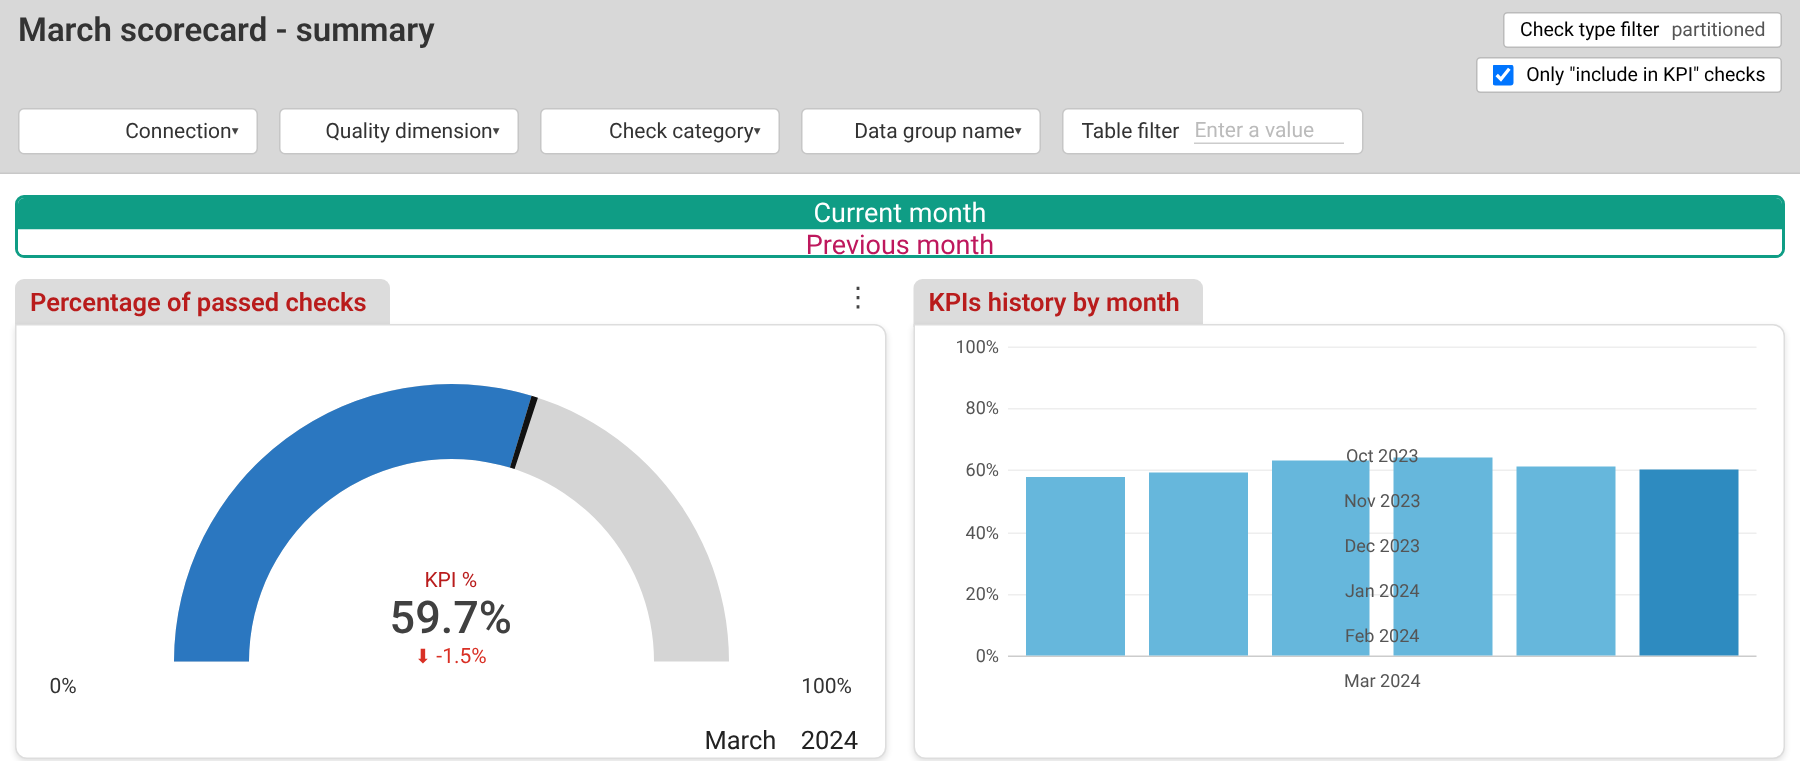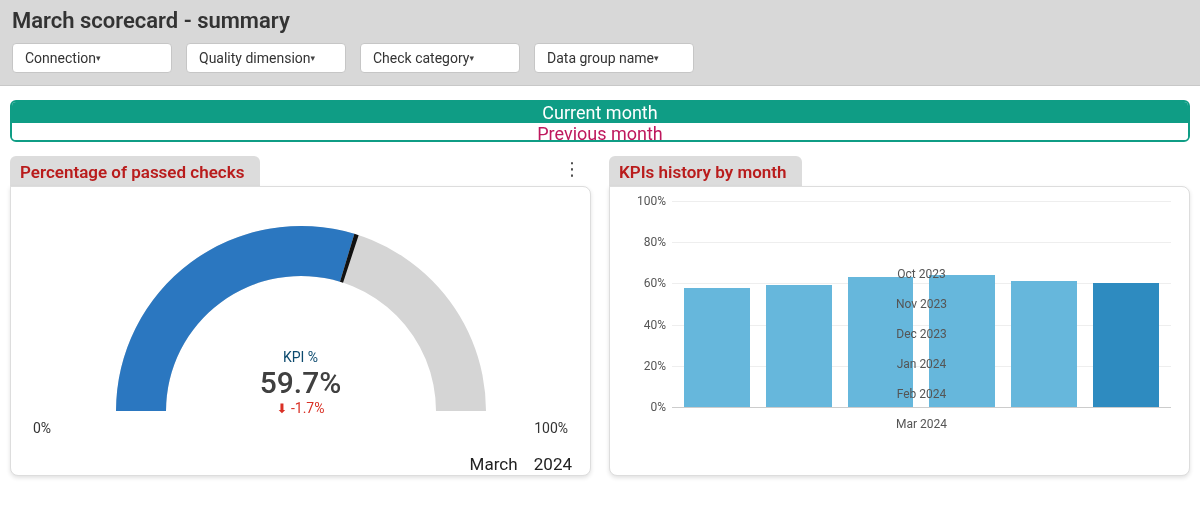--- a/index.html
+++ b/index.html
@@ -48,21 +48,21 @@
   }
   .dd {
     background: #fff;
     border: 1px solid #c6c6c6;
     border-radius: 4px;
     padding: 6px 12px;
     min-width: 160px;
     font-size: 14px;
     color: #333;
     display: flex;
-    justify-content: flex-start;
+    justify-content: flex-end;
     align-items: center;
     cursor: pointer;
   }
   .dd .caret {
     font-size: 9px;
     color: #444;
   }
   .tbl-filter {
     background: #fff;
     border: 1px solid #c6c6c6;
@@ -159,21 +159,21 @@
     margin-top: 4px;
     padding: 0 4px;
   }
   .gauge-center {
     position: absolute;
     left: 0; right: 0;
     bottom: 0;
     text-align: center;
     pointer-events: none;
   }
-  .gauge-center .lbl   { font-size: 14px; color: #0c4a6e; }
+  .gauge-center .lbl   { font-size: 14px; color: #b91c1c; }
   .gauge-center .val   { font-size: 30px; font-weight: 500; color: #404040; }
   .gauge-center .delta { font-size: 14px; color: #d93025; }
   .gauge-center .delta .arrow { font-size: 13px; }
   .gauge-date { text-align: right; font-size: 17px; color: #222; margin-top: 18px; }
   .gauge-date .yr { margin-left: 12px; }
 
   
   .bar-chart {
     width: 100%;
     height: 230px;
@@ -237,37 +237,51 @@
     font-size: 12px;
     color: #555;
   }
 </style>
 </head>
 <body>
 
 <div class="top-bar">
   <div class="top-row1">
     <div class="page-title">March scorecard - summary</div>
+    <div class="top-right-stack">
+      <div class="chip">
+        <span>Check type filter</span>
+        <span class="chip-val">partitioned</span>
+      </div>
+      <label class="chip">
+        <input type="checkbox" checked="" style="">
+        <span>Only "include in KPI" checks</span>
+      </label>
+    </div>
   </div>
   <div class="filter-row">
     <div class="dd">
       <span>Connection</span>
       <span class="caret">▾</span>
     </div>
     <div class="dd">
       <span>Quality dimension</span>
       <span class="caret">▾</span>
     </div>
     <div class="dd">
       <span>Check category</span>
       <span class="caret">▾</span>
     </div>
     <div class="dd">
       <span>Data group name</span>
       <span class="caret">▾</span>
+    </div>
+    <div class="tbl-filter">
+      <span>Table filter</span>
+      <input type="text" placeholder="Enter a value" style="">
     </div>
   </div>
 </div>
 
 <div class="tabs">
   <div class="tab active">Current month</div>
   <div class="tab inactive">Previous month</div>
 </div>
 
 <div class="panels">
@@ -283,21 +297,21 @@
             <path d="M 15 210.00000000000003 A 185 185 0 0 1 253.3857198316295 32.870203189698316
             L 238.95714690416207 80.74312124653662 A 135 135 0 0 0 65 210.00000000000003 Z" fill="#2b77c0"></path>
             <path d="M 253.3857198316295 32.870203189698316 A 185 185 0 0 1 257.6210525104566 34.202348401387326
             L 242.04779507519802 81.71522721182319 A 135 135 0 0 0 238.95714690416207 80.74312124653662 Z" fill="#111"></path>
           </svg>
         <div class="gauge-center">
           <div class="lbl">KPI %</div>
           <div class="val">59.7%</div>
           <div class="delta">
             <span class="arrow">⬇</span>
-            <span>-1.7%</span>
+            <span>-1.5%</span>
           </div>
         </div>
       </div>
       <div class="gauge-labels">
         <span>0%</span>
         <span>100%</span>
       </div>
       <div class="gauge-date">
         <span>March</span>
         <span class="yr">2024</span>

